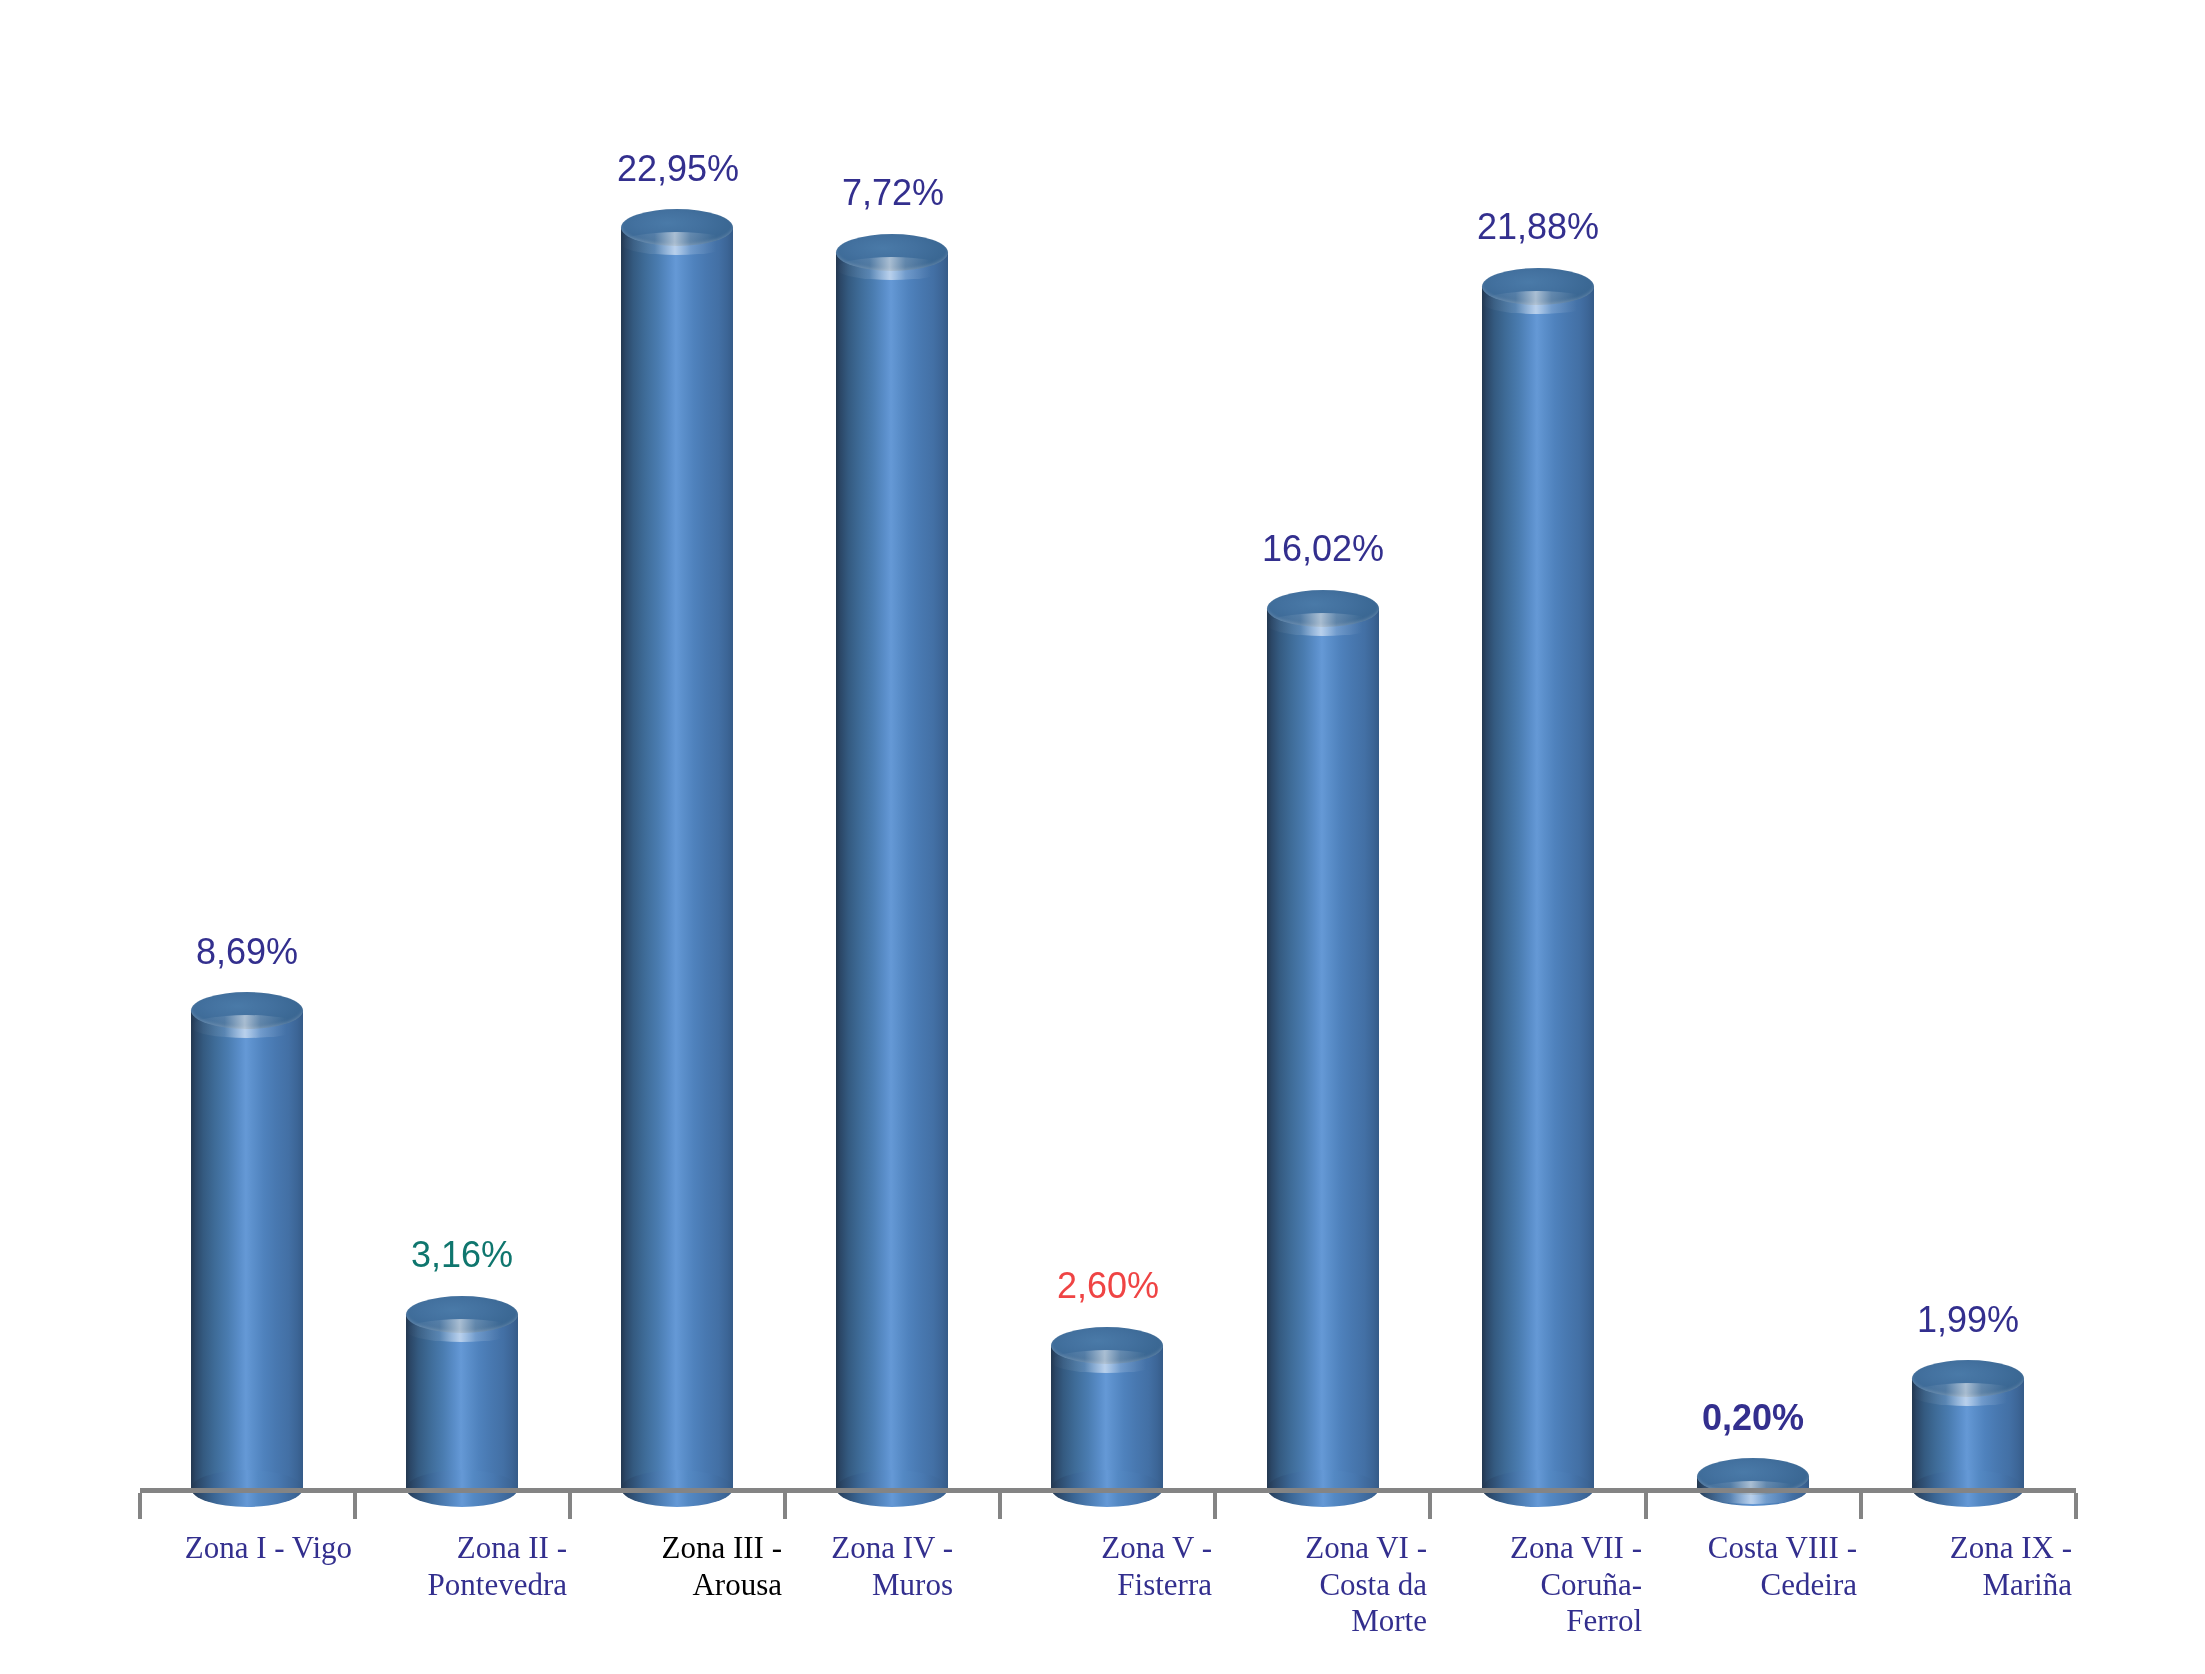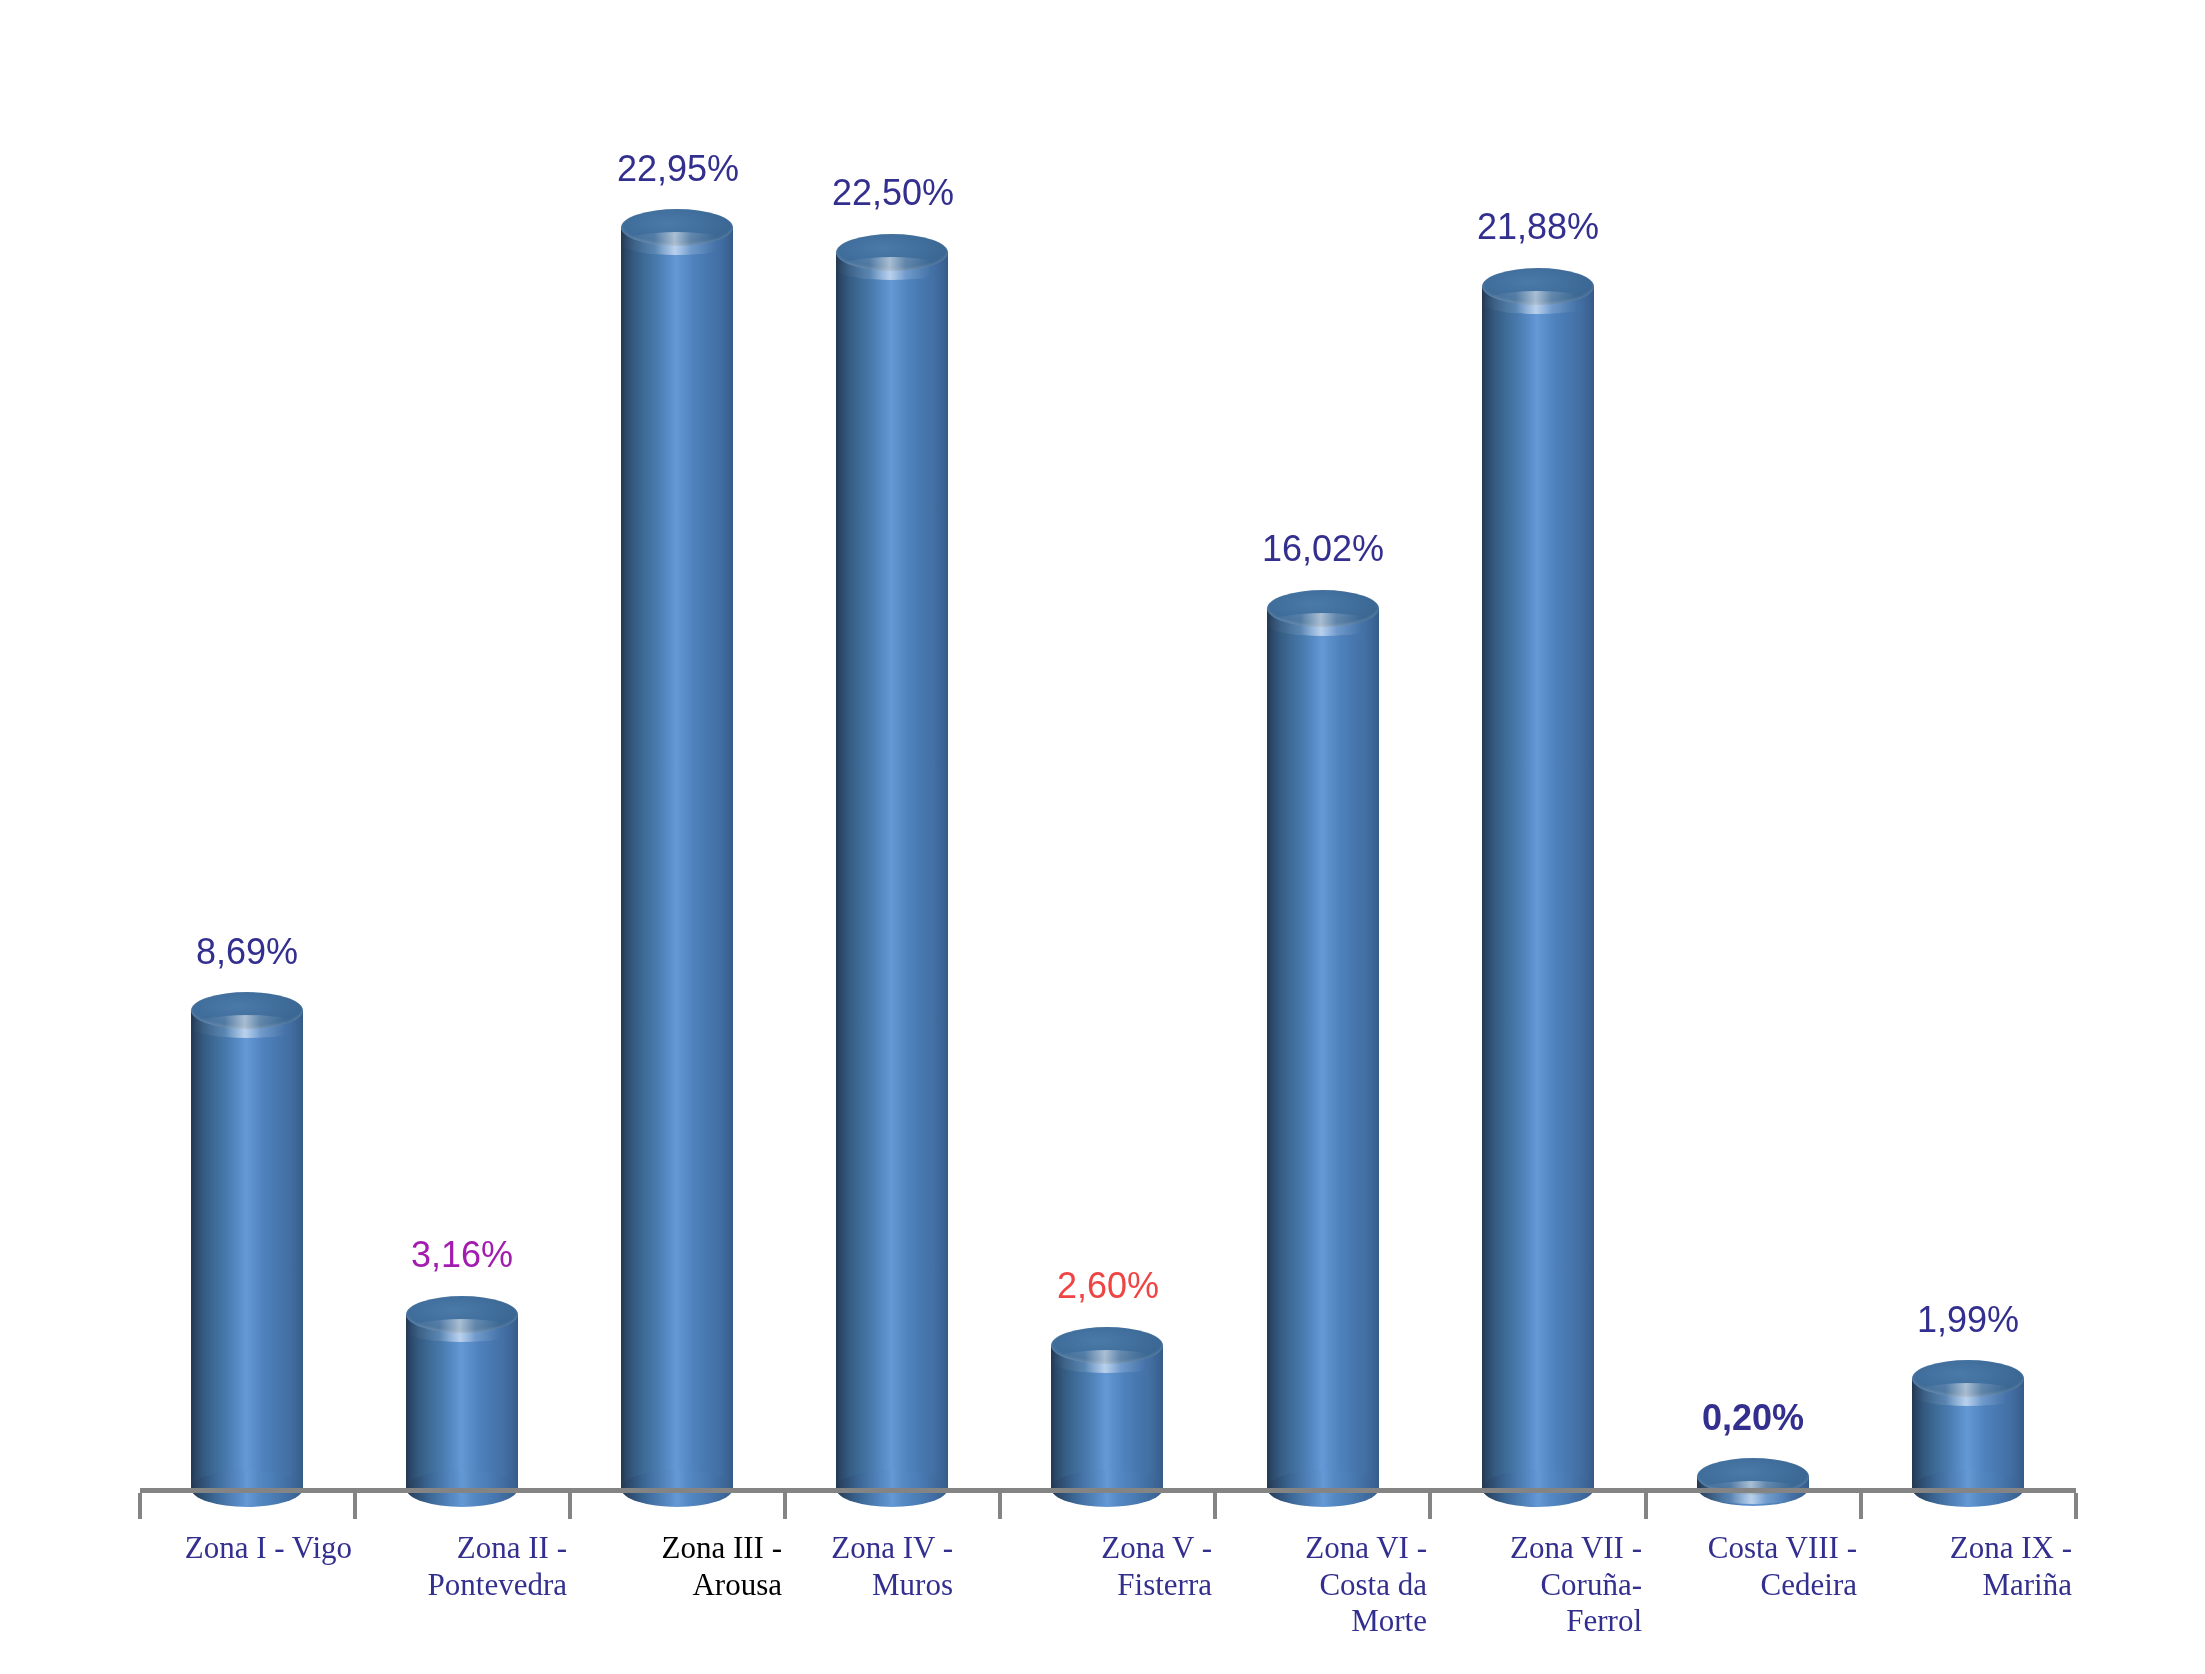--- a/index.html
+++ b/index.html
@@ -225,23 +225,23 @@
         <div class="cylinder" title="Zona IX - Mariña 1,99%" style="left: 1912px; top: 1360px; width: 112px; height: 147px;">
           <div class="cyl-body" style="top: 18.7px; bottom: 18.7px;"></div>
           <div class="cyl-bottom" style="height: 37px; bottom: 0px;"></div>
           <div class="cyl-top" style="height: 37px; top: 0px;"></div>
           <div class="cyl-rim" style="height: 23px; top: 23px;"></div>
         </div>
       </div>
 
     <div id="values-layer">
         <div class="value-label" style="left: 125px; width: 244px; top: 934px; color: rgb(51, 47, 142);">8,69%</div>
-        <div class="value-label" style="left: 340px; width: 244px; top: 1237px; color: #a21caf;">3,16%</div>
+        <div class="value-label" style="left: 340px; width: 244px; top: 1237px; color: #0f766e;">3,16%</div>
         <div class="value-label" style="left: 556px; width: 244px; top: 151px; color: rgb(51, 47, 142);">22,95%</div>
-        <div class="value-label" style="left: 771px; width: 244px; top: 175px; color: rgb(51, 47, 142);">22,50%</div>
+        <div class="value-label" style="left: 771px; width: 244px; top: 175px; color: rgb(51, 47, 142);">7,72%</div>
         <div class="value-label" style="left: 986px; width: 244px; top: 1268px; color: #ef4444;">2,60%</div>
         <div class="value-label" style="left: 1201px; width: 244px; top: 531px; color: rgb(51, 47, 142);">16,02%</div>
         <div class="value-label" style="left: 1416px; width: 244px; top: 209px; color: rgb(51, 47, 142);">21,88%</div>
         <div class="value-label" style="left: 1631px; width: 244px; top: 1400px; color: rgb(51, 47, 142); font-weight: bold;">0,20%</div>
         <div class="value-label" style="left: 1846px; width: 244px; top: 1302px; color: rgb(51, 47, 142);">1,99%</div>
       </div>
 
     <div id="axis-layer">
         <div class="axis-line" style="left: 140px; top: 1488px; width: 1936px; height: 4.9px; background: rgb(132, 132, 132);"></div>
         <div class="axis-tick" style="left: 138px; top: 1493px; height: 26px; background: rgb(132, 132, 132);"></div>

